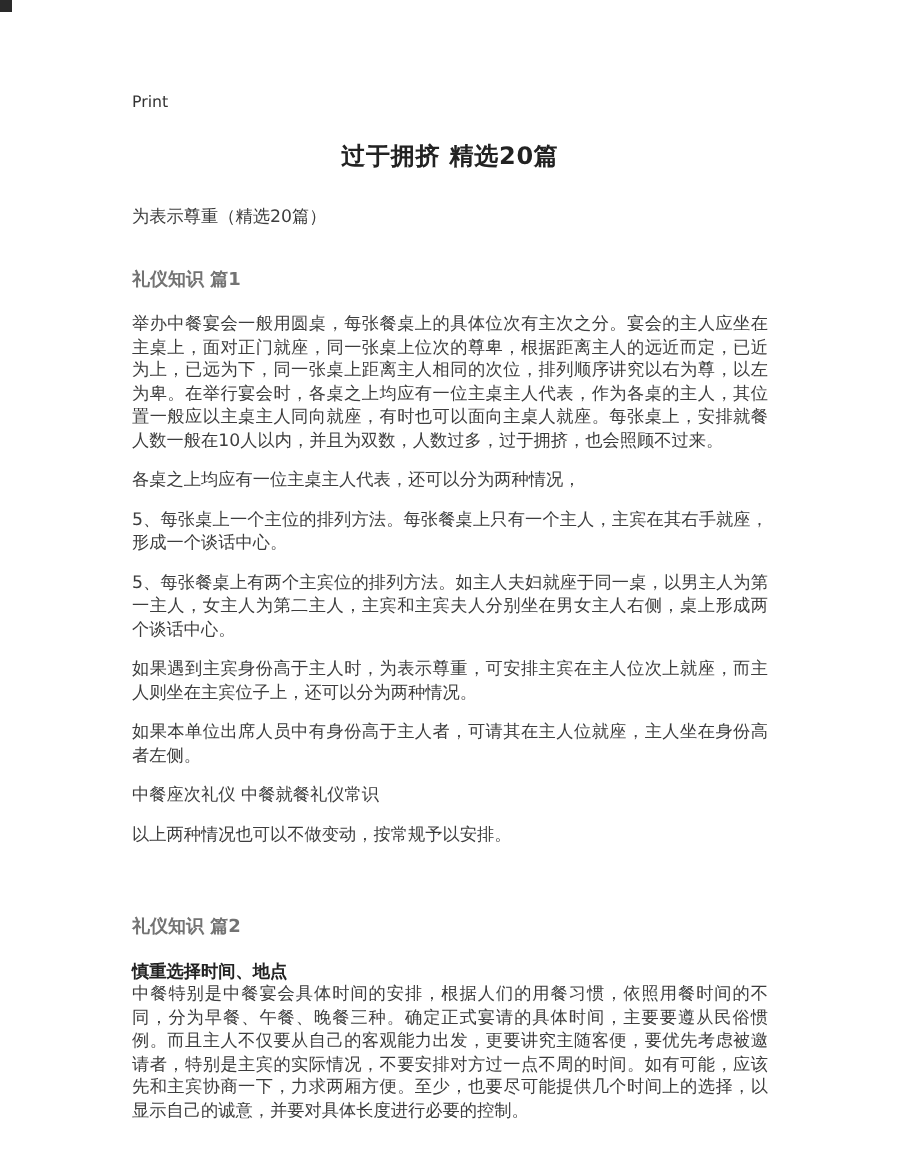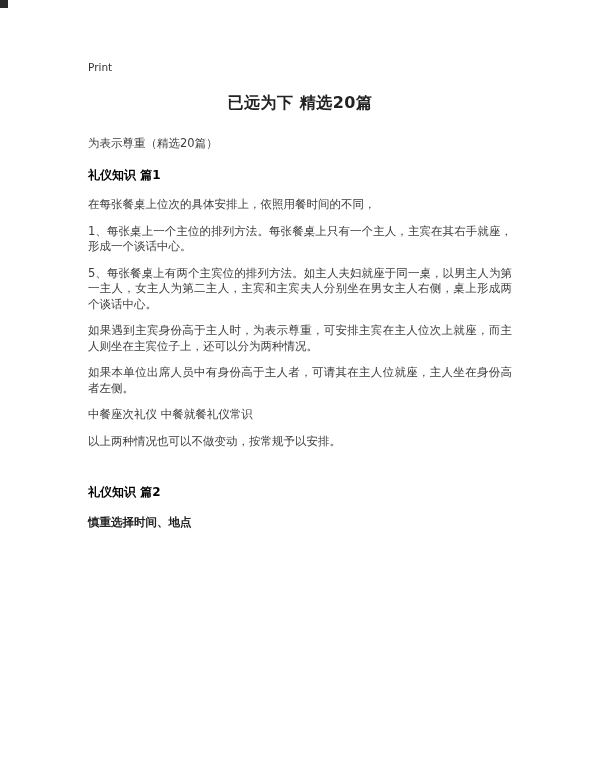--- a/index.html
+++ b/index.html
@@ -44,22 +44,22 @@
     letter-spacing: 0.5px;
   }
   .intro-line {
     font-size: 11.5px;
     color: #3d3d3d;
     margin-bottom: 16px;
   }
   h2.section-heading {
     font-size: 12px;
     font-weight: bold;
-    color: #000000;
-    margin: 16px 0 13px 0;
+    color: #737373;
+    margin: 26px 0 13px 0;
   }
   h3.sub-heading {
     font-size: 11.5px;
     font-weight: bold;
     color: #222222;
     margin: 14px 0 0 0;
   }
   p.para {
     font-size: 11.5px;
     line-height: 15.5px;
@@ -72,34 +72,36 @@
 </style>
 </head>
 <body>
 
 <div class="corner-mark"></div>
 
 <div class="page">
 
   <span class="print-link">Print</span>
 
-  <h1 class="doc-title">已远为下 精选20篇</h1>
+  <h1 class="doc-title">过于拥挤 精选20篇</h1>
 
   <div class="intro-line">为表示尊重（精选20篇）</div>
 
   <h2 class="section-heading">礼仪知识 篇1</h2>
 
-  <p class="para">在每张餐桌上位次的具体安排上，依照用餐时间的不同，</p>
-  <p class="para">1、每张桌上一个主位的排列方法。每张餐桌上只有一个主人，主宾在其右手就座，形成一个谈话中心。</p>
+  <p class="para">举办中餐宴会一般用圆桌，每张餐桌上的具体位次有主次之分。宴会的主人应坐在主桌上，面对正门就座，同一张桌上位次的尊卑，根据距离主人的远近而定，已近为上，已远为下，同一张桌上距离主人相同的次位，排列顺序讲究以右为尊，以左为卑。在举行宴会时，各桌之上均应有一位主桌主人代表，作为各桌的主人，其位置一般应以主桌主人同向就座，有时也可以面向主桌人就座。每张桌上，安排就餐人数一般在10人以内，并且为双数，人数过多，过于拥挤，也会照顾不过来。</p>
+  <p class="para">各桌之上均应有一位主桌主人代表，还可以分为两种情况，</p>
+  <p class="para">5、每张桌上一个主位的排列方法。每张餐桌上只有一个主人，主宾在其右手就座，形成一个谈话中心。</p>
   <p class="para">5、每张餐桌上有两个主宾位的排列方法。如主人夫妇就座于同一桌，以男主人为第一主人，女主人为第二主人，主宾和主宾夫人分别坐在男女主人右侧，桌上形成两个谈话中心。</p>
   <p class="para">如果遇到主宾身份高于主人时，为表示尊重，可安排主宾在主人位次上就座，而主人则坐在主宾位子上，还可以分为两种情况。</p>
   <p class="para">如果本单位出席人员中有身份高于主人者，可请其在主人位就座，主人坐在身份高者左侧。</p>
   <p class="para">中餐座次礼仪 中餐就餐礼仪常识</p>
   <p class="para">以上两种情况也可以不做变动，按常规予以安排。</p>
 
   <div class="spacer-lg"></div>
 
   <h2 class="section-heading">礼仪知识 篇2</h2>
 
   <h3 class="sub-heading">慎重选择时间、地点</h3>
 
+  <p class="para">中餐特别是中餐宴会具体时间的安排，根据人们的用餐习惯，依照用餐时间的不同，分为早餐、午餐、晚餐三种。确定正式宴请的具体时间，主要要遵从民俗惯例。而且主人不仅要从自己的客观能力出发，更要讲究主随客便，要优先考虑被邀请者，特别是主宾的实际情况，不要安排对方过一点不周的时间。如有可能，应该先和主宾协商一下，力求两厢方便。至少，也要尽可能提供几个时间上的选择，以显示自己的诚意，并要对具体长度进行必要的控制。</p>
 
 </div>
 
 </body></html>

